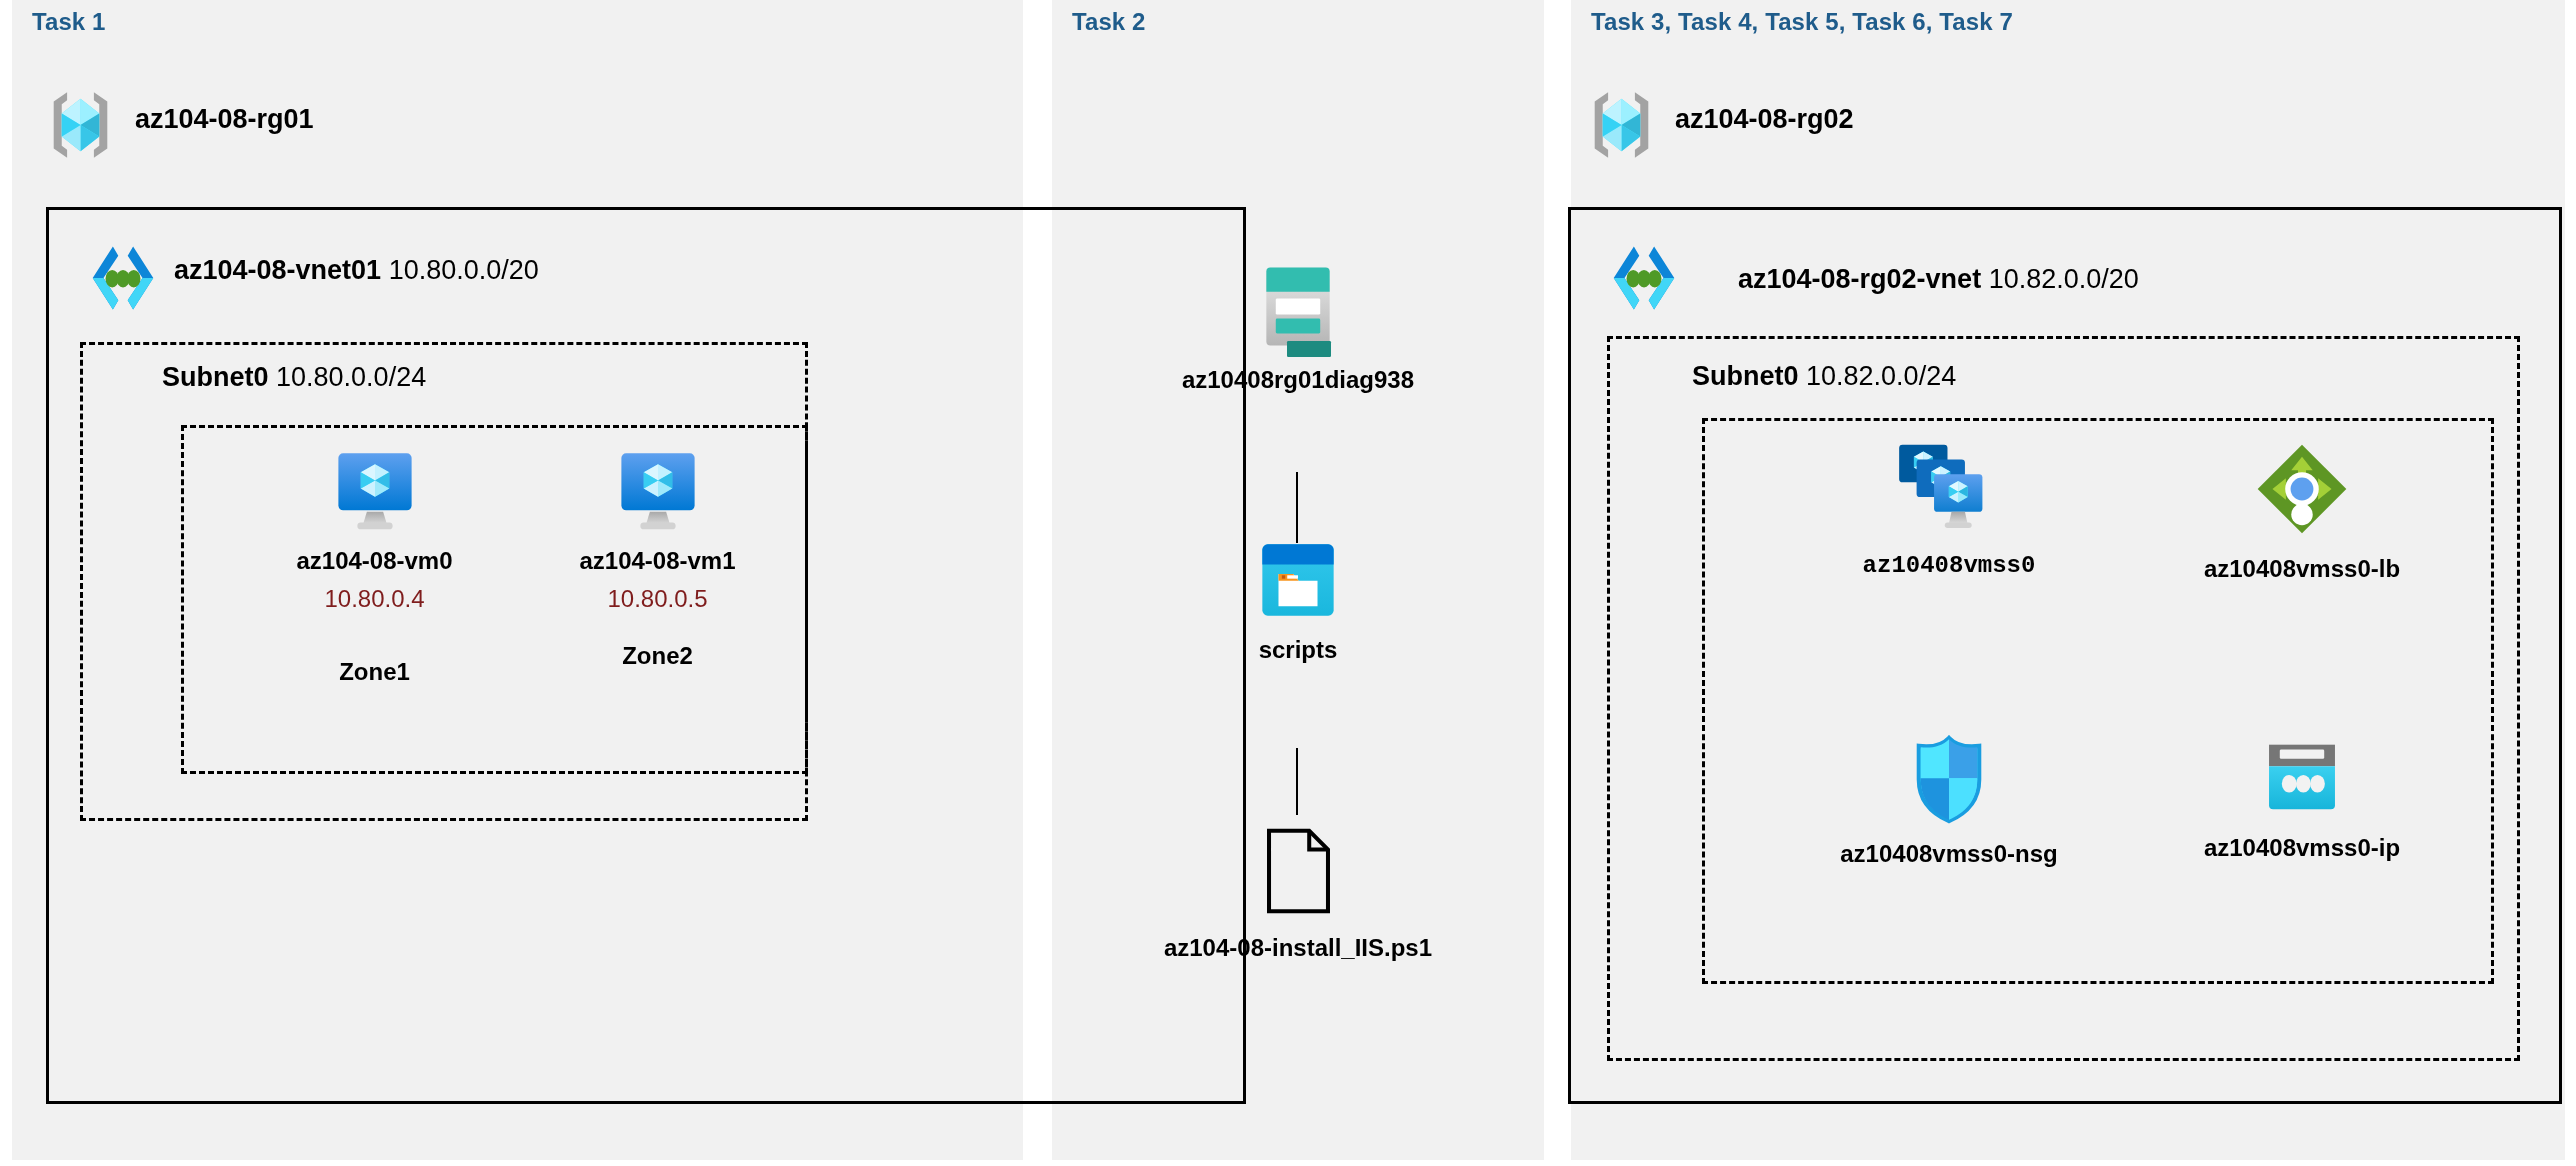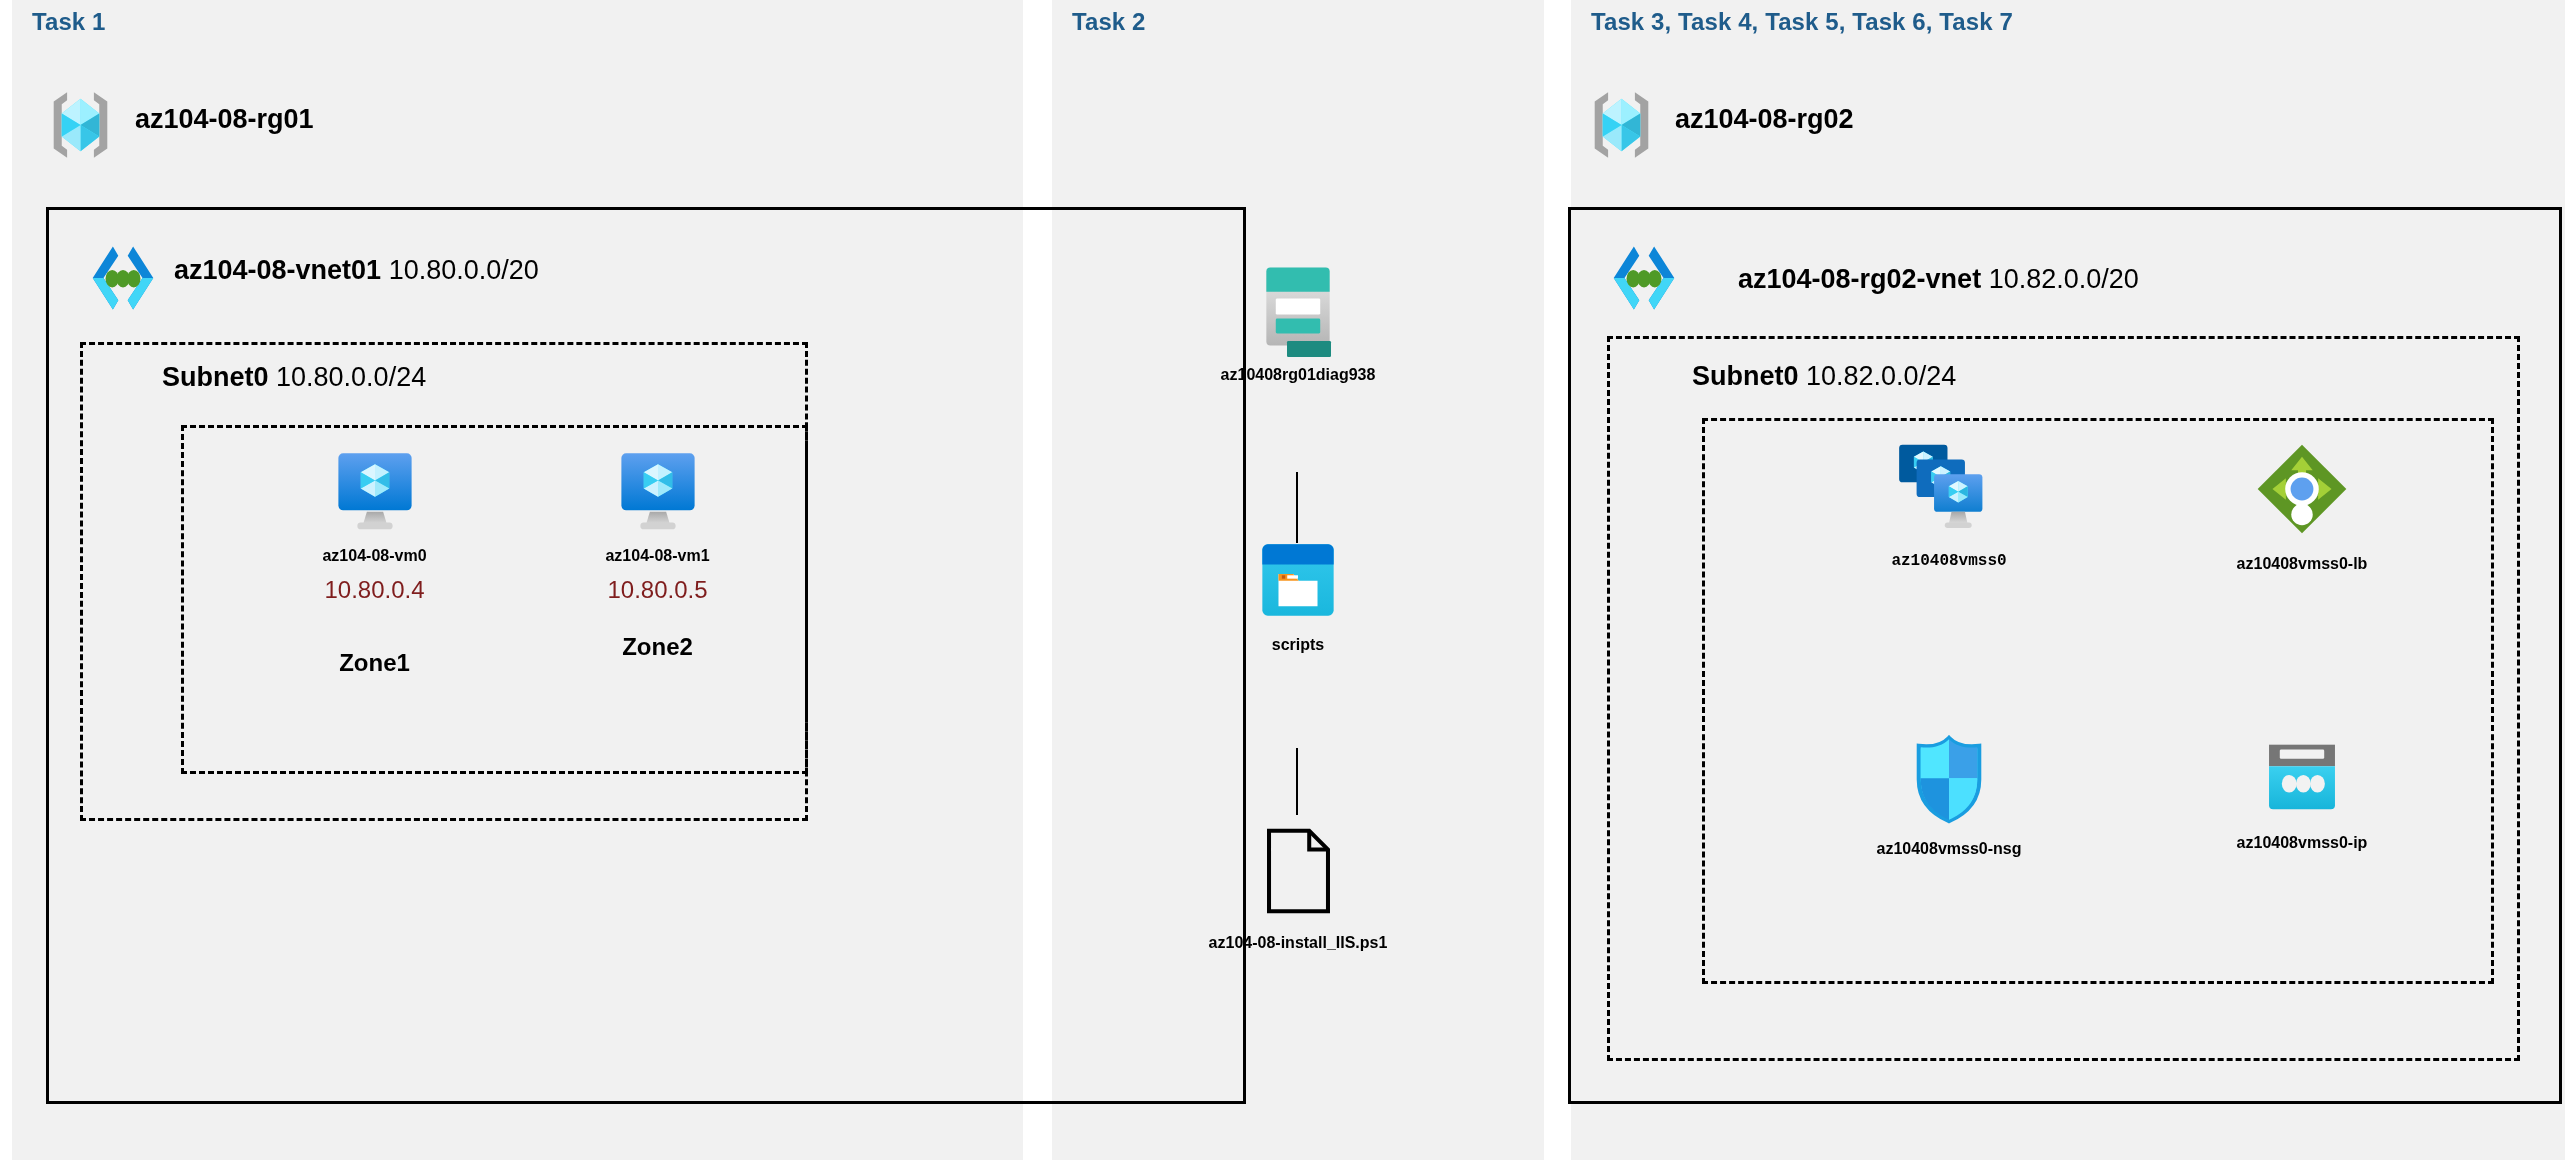--- a/index.html
+++ b/index.html
@@ -11,21 +11,21 @@
   .task-title{
     position:absolute;color:#1f5c8b;font-weight:bold;font-size:24px;
     letter-spacing:0.1px;white-space:nowrap;
   }
   .solidbox{position:absolute;border:3.4px solid #000;background:transparent;box-sizing:border-box;}
   .dashbox{position:absolute;border:3.4px dashed #000;background:transparent;box-sizing:border-box;}
   .lbl{position:absolute;white-space:nowrap;font-size:27px;color:#000;}
   .lbl b{font-weight:bold;}
   .lbl .cidr{font-weight:normal;}
   .node{position:absolute;text-align:center;}
-  .node .cap{font-size:16px;font-weight:bold;color:#000;line-height:1.16;white-space:nowrap;}
+  .node .cap{font-size:24px;font-weight:bold;color:#000;line-height:1.16;white-space:nowrap;}
   .node .sub{font-size:24px;font-weight:normal;color:#7f1d1d;line-height:1.25;white-space:nowrap;margin-top:9px;}
   .node .zone{font-size:24px;font-weight:bold;color:#000;white-space:nowrap;}
   .icowrap{display:flex;justify-content:center;align-items:flex-end;}
   .connector{position:absolute;background:#000;width:2px;}
   svg{display:block;}
 </style>
 </head>
 <body>
 
 <div class="panel" style="left:12px;top:0;width:1011px;height:1160px;"></div>

